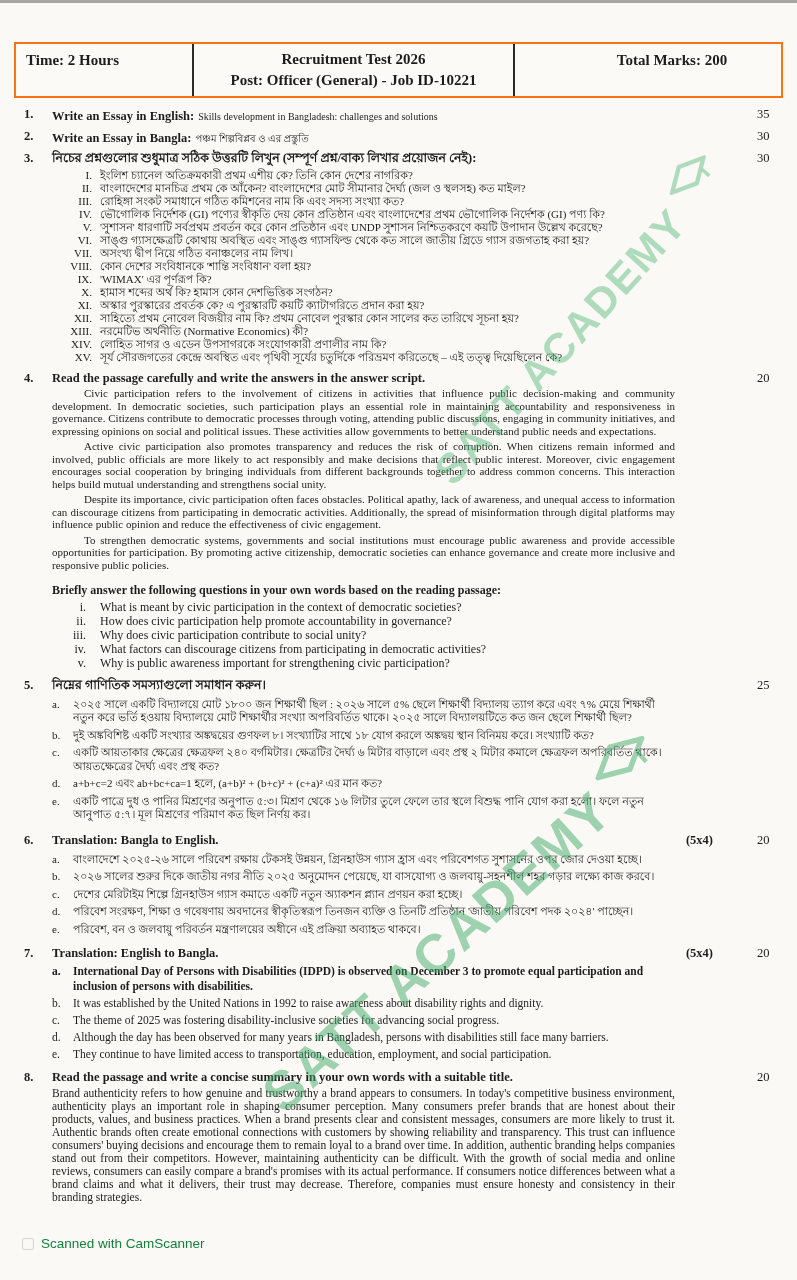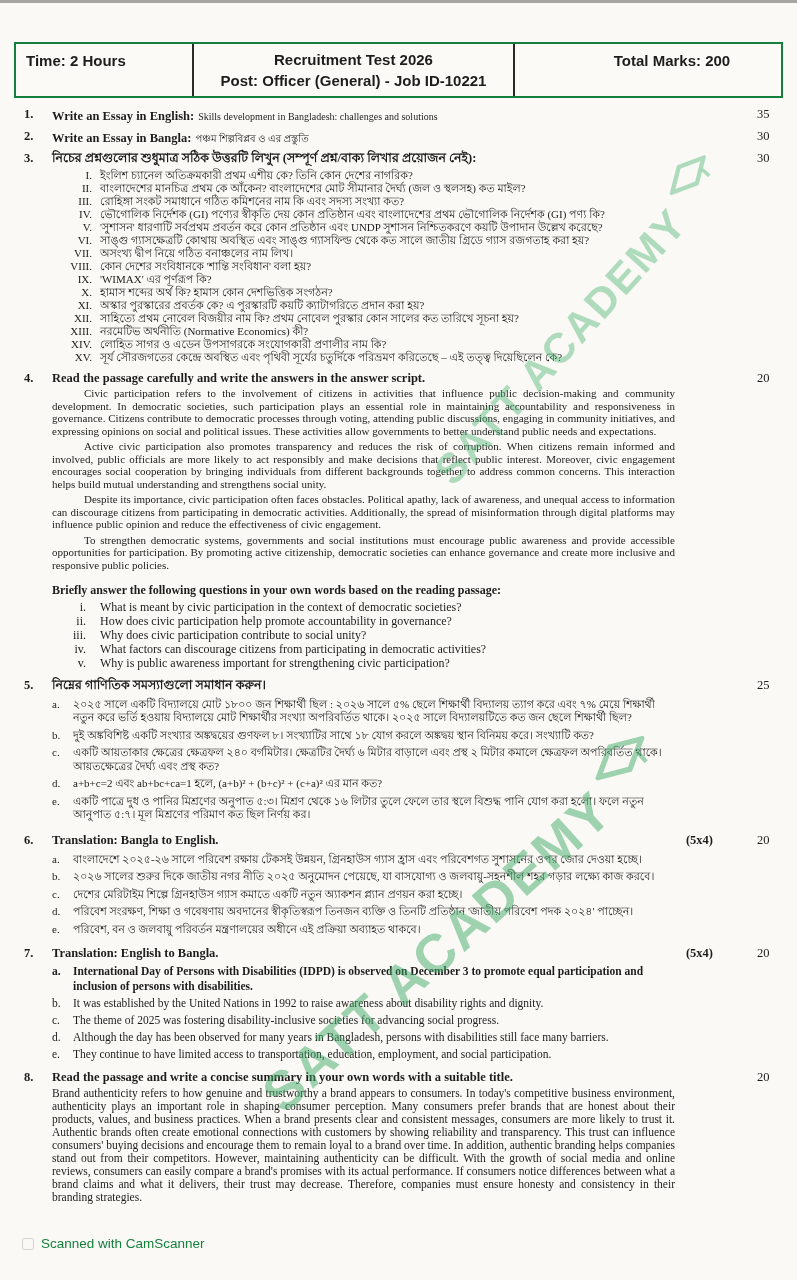--- a/index.html
+++ b/index.html
@@ -11,22 +11,22 @@
     position:relative;width:797px;height:1280px;background:#faf9f5;
     color:#1d1d1c;overflow:hidden;
   }
   .topline{
     position:absolute;top:0;left:0;width:797px;height:3px;
     background:#55544f;opacity:.5;
   }
   
   .hdr{
     position:absolute;top:42px;left:14px;width:769px;
-    border:2px solid #15803d;display:flex;box-sizing:border-box;
-    font-family:Liberation Sans, sans-serif;font-weight:700;
+    border:2px solid #f97316;display:flex;box-sizing:border-box;
+    font-family:Liberation Serif, serif;font-weight:700;
     background:rgba(255,255,255,.25);
   }
   .hdr-cell{padding:5px 10px;box-sizing:border-box;}
   .hdr-time{flex:0 0 176px;font-size:15px;padding-top:8px;}
   .hdr-mid{flex:1 1 auto;border-left:2px solid #2a2a27;border-right:2px solid #2a2a27;
     text-align:center;font-size:15px;line-height:21px;}
   .hdr-marks{flex:0 0 218px;text-align:center;font-size:15px;padding-top:8px;margin-left:48px;}
   
   .content{position:absolute;top:104px;left:14px;width:769px;}
   .q{display:flex;align-items:flex-start;}

